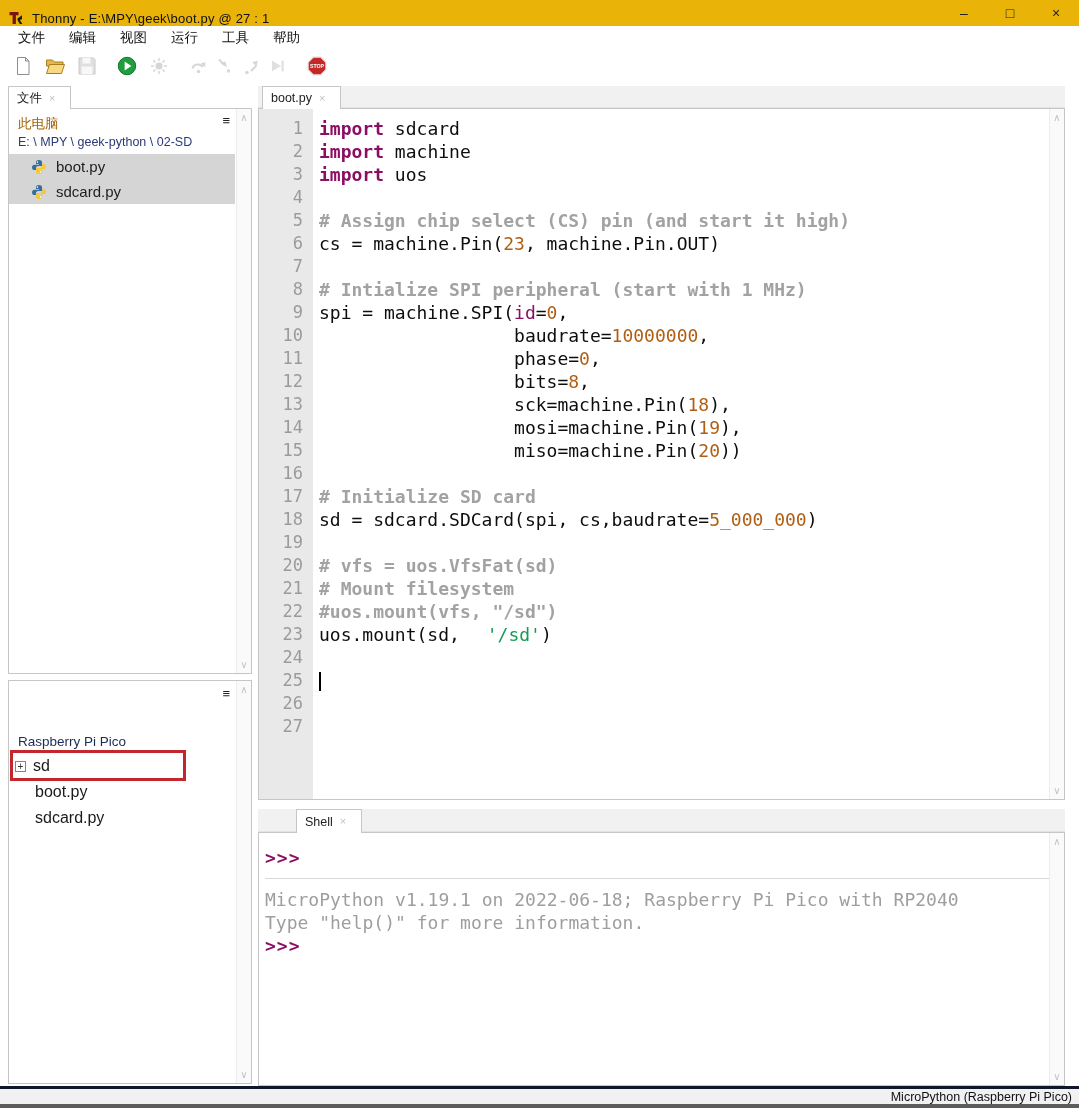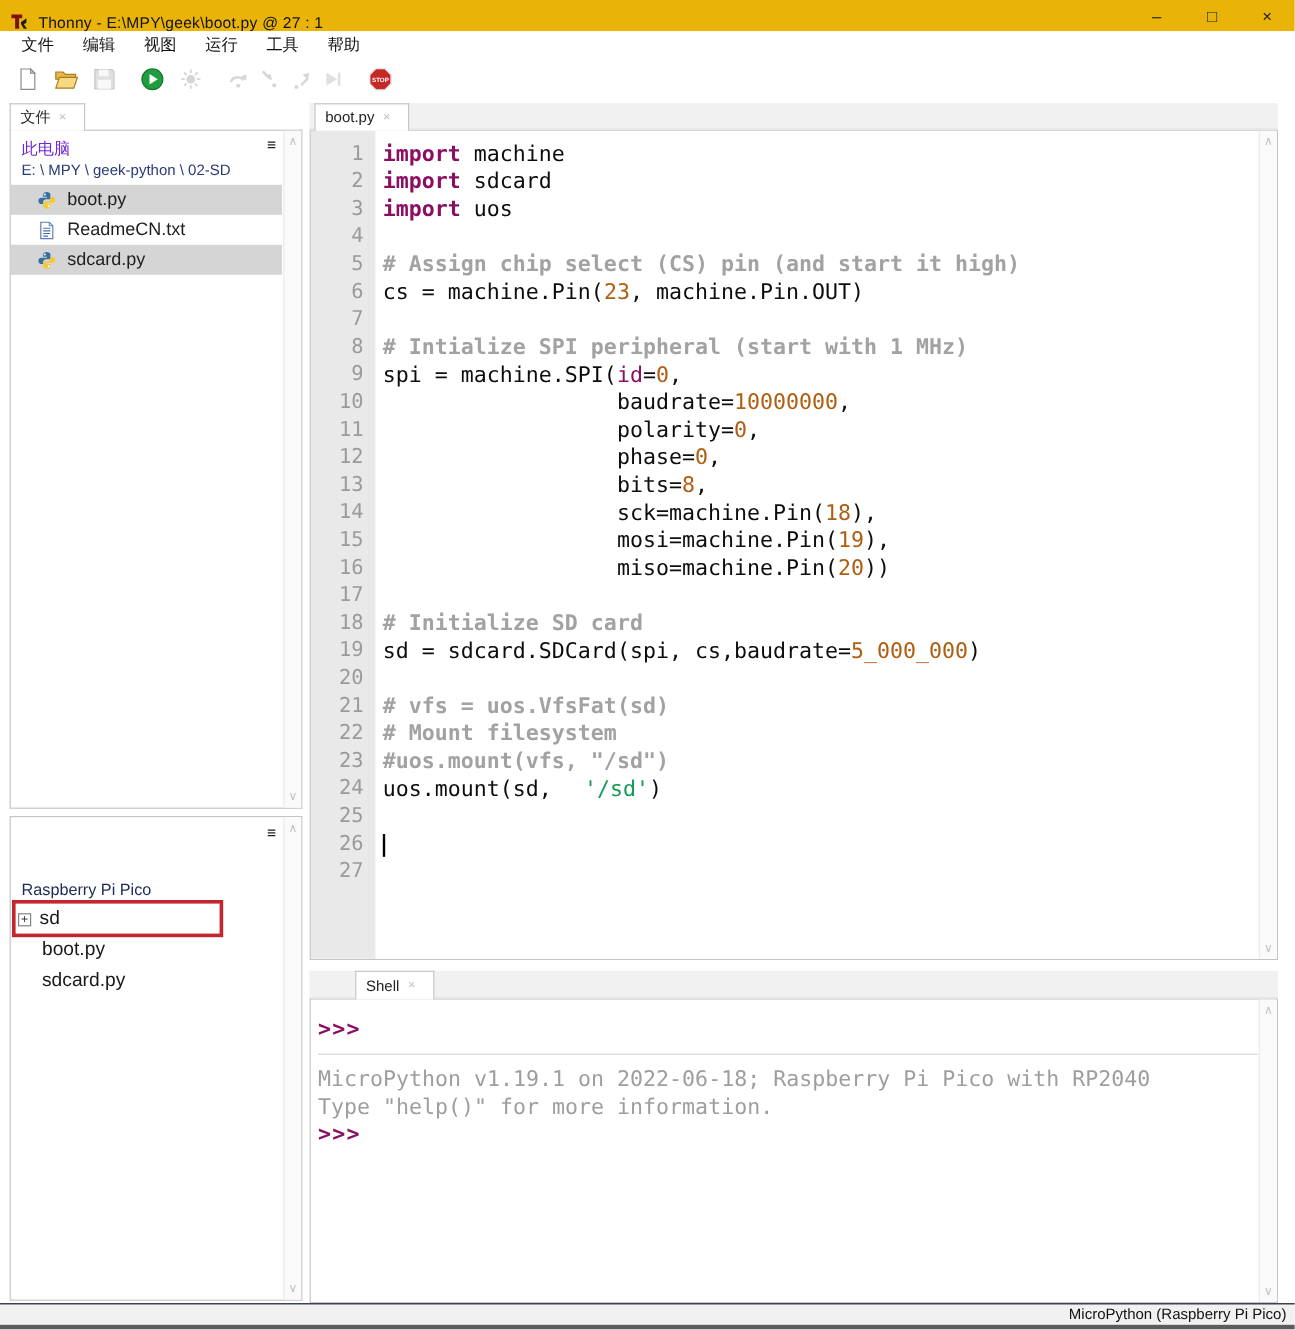--- a/index.html
+++ b/index.html
@@ -32,21 +32,21 @@
   .tabstrip { position:absolute; height:22px; background:#f1f1f1; border-bottom:1px solid #e3e3e3; z-index:1; }
 
   .vscroll { position:absolute; right:0; top:0; bottom:0; width:15px; background:#fafafa; border-left:1px solid #ececec; z-index:2; }
   .scroll-chevron { position:absolute; left:0; width:100%; text-align:center; color:#c3c3c3; font-size:10px; }
   .scroll-up { top:3px; } .scroll-down { bottom:3px; }
 
   .panel-menu { position:absolute; right:21px; top:5px; font-size:13px; color:#222; line-height:1; }
 
   
   .fp-header { padding:6px 8px 0 9px; }
-  .fp-title { font-size:13.5px; color:#6d28d9; }
+  .fp-title { font-size:13.5px; color:#a16207; }
   .fp-path  { font-size:12.5px; color:#2a3a77; margin-top:2px; white-space:nowrap; }
   .file-rows { margin-top:5px; }
   .frow { height:25px; display:flex; align-items:center; width:calc(100% - 16px); padding-left:22px; position:relative; }
   .frow.sel { background:#d5d5d5; }
   .frow .ficon { width:16px; height:16px; flex:0 0 auto; display:flex; }
   .frow .ficon svg { width:16px; height:16px; }
   .frow .flabel { font-size:15px; color:#1e1e1e; padding-left:9px; white-space:nowrap; }
 
   .pico-header { height:24px; display:flex; align-items:center; padding-left:9px; font-size:13.5px; color:#1c2b56;margin-top:48px; }
   .prow { height:26px; display:flex; align-items:center; width:calc(100% - 16px); padding-left:26px; position:relative; }
@@ -68,21 +68,21 @@
   .caret { display:inline-block; width:2px; height:19px; background:#000; vertical-align:text-bottom; }
 
   
   .shell-body { position:absolute; left:0; top:0; right:15px; bottom:0; padding:13px 0 0 6px; overflow:hidden; }
   .shell-line { font-family:"DejaVu Sans Mono","Liberation Mono",monospace; font-size:18px; line-height:23px; white-space:pre; }
   .shell-prompt { color:var(--c-prompt); font-weight:bold; letter-spacing:1px; }
   .shell-out { color:#9e9e9e; }
   .shell-sep { border-top:1px solid #d8d8d8; margin:9px 0 9px 0; }
 
   
-  .statusbar { position:absolute; left:0; top:1086px; width:1079px; height:18px; background:#f1f1f1; border-top:1px solid #0f172a; font-size:12.5px; color:#111; text-align:right; padding-right:7px; line-height:17px; }
+  .statusbar { position:absolute; left:0; top:1086px; width:1079px; height:18px; background:#f1f1f1; border-top:3px solid #0f172a; font-size:12.5px; color:#111; text-align:right; padding-right:7px; line-height:17px; }
   .bottom-edge { position:absolute; left:0; top:1104px; width:1079px; height:4px; background:#5c5c5c; }
 </style>
 </head>
 <body>
 
 <div class="titlebar">
   <span class="app-icon">
     <svg viewBox="0 0 16 16">
         <path d="M1.5 2h9v3.2H7.9V14H4.6V5.2H1.5z" fill="#7a1212"></path>
         <path d="M9.5 8.6l4.5-3.4v4l-2.2.9 2.6 3.9h-2.6l-2.3-4z" fill="#1c1c1c"></path>
@@ -201,35 +201,20 @@
       <div class="frow sel">
         <span class="ficon">
           <svg viewBox="0 0 16 16">
             <path d="M7.9 1C6 1 5 1.9 5 3.1V5h3.1v.8H3.6C2.1 5.8 1 6.8 1 8.4 1 10 2.1 11 3.6 11H5V9.3C5 7.9 6.1 7 7.4 7H11V3.1C11 1.9 9.8 1 7.9 1z" fill="#366f9f"></path>
             <path d="M8.1 15c1.9 0 2.9-.9 2.9-2.1V11H7.9v-.8h4.5c1.5 0 2.6-1 2.6-2.6C15 6 13.9 5 12.4 5H11v1.7C11 8.1 9.9 9 8.6 9H5v3.9C5 14.1 6.2 15 8.1 15z" fill="#f2c93c"></path>
             <circle cx="6.4" cy="3.1" r=".8" fill="#fff"></circle>
             <circle cx="9.6" cy="12.9" r=".8" fill="#fff"></circle>
           </svg>
         </span>
         <span class="flabel">boot.py</span>
-      </div>
-      <div class="frow">
-        <span class="ficon">
-          <svg viewBox="0 0 16 16">
-            <path d="M3 1.2h7l3 3v10.6H3z" fill="#fff" stroke="#5b7fb4"></path>
-            <path d="M10 1.2l3 3h-3z" fill="#dde7f5" stroke="#5b7fb4" stroke-width=".8"></path>
-            <g stroke="#4a6fa5" stroke-width="1">
-              <line x1="5" y1="6.2" x2="11" y2="6.2"></line>
-              <line x1="5" y1="8.4" x2="11" y2="8.4"></line>
-              <line x1="5" y1="10.6" x2="11" y2="10.6"></line>
-              <line x1="5" y1="12.8" x2="9" y2="12.8"></line>
-            </g>
-          </svg>
-        </span>
-        <span class="flabel">ReadmeCN.txt</span>
       </div>
       <div class="frow sel">
         <span class="ficon">
           <svg viewBox="0 0 16 16">
             <path d="M7.9 1C6 1 5 1.9 5 3.1V5h3.1v.8H3.6C2.1 5.8 1 6.8 1 8.4 1 10 2.1 11 3.6 11H5V9.3C5 7.9 6.1 7 7.4 7H11V3.1C11 1.9 9.8 1 7.9 1z" fill="#366f9f"></path>
             <path d="M8.1 15c1.9 0 2.9-.9 2.9-2.1V11H7.9v-.8h4.5c1.5 0 2.6-1 2.6-2.6C15 6 13.9 5 12.4 5H11v1.7C11 8.1 9.9 9 8.6 9H5v3.9C5 14.1 6.2 15 8.1 15z" fill="#f2c93c"></path>
             <circle cx="6.4" cy="3.1" r=".8" fill="#fff"></circle>
             <circle cx="9.6" cy="12.9" r=".8" fill="#fff"></circle>
           </svg>
         </span>
@@ -312,31 +297,30 @@
         <div class="ln">20</div>
         <div class="ln">21</div>
         <div class="ln">22</div>
         <div class="ln">23</div>
         <div class="ln">24</div>
         <div class="ln">25</div>
         <div class="ln">26</div>
         <div class="ln">27</div>
       </div>
     <div class="code">
+        <div class="code-line"><span class="tok-kw">import</span><span class="tok-plain"> sdcard</span></div>
         <div class="code-line"><span class="tok-kw">import</span><span class="tok-plain"> machine</span></div>
-        <div class="code-line"><span class="tok-kw">import</span><span class="tok-plain"> sdcard</span></div>
         <div class="code-line"><span class="tok-kw">import</span><span class="tok-plain"> uos</span></div>
         <div class="code-line">&nbsp;</div>
         <div class="code-line"><span class="tok-com"># Assign chip select (CS) pin (and start it high)</span></div>
         <div class="code-line"><span class="tok-plain">cs = machine.Pin(</span><span class="tok-num">23</span><span class="tok-plain">, machine.Pin.OUT)</span></div>
         <div class="code-line">&nbsp;</div>
         <div class="code-line"><span class="tok-com"># Intialize SPI peripheral (start with 1 MHz)</span></div>
         <div class="code-line"><span class="tok-plain">spi = machine.SPI(</span><span class="tok-builtin">id</span><span class="tok-plain">=</span><span class="tok-num">0</span><span class="tok-plain">,</span></div>
         <div class="code-line"><span class="tok-plain">                  baudrate=</span><span class="tok-num">10000000</span><span class="tok-plain">,</span></div>
-        <div class="code-line"><span class="tok-plain">                  polarity=</span><span class="tok-num">0</span><span class="tok-plain">,</span></div>
         <div class="code-line"><span class="tok-plain">                  phase=</span><span class="tok-num">0</span><span class="tok-plain">,</span></div>
         <div class="code-line"><span class="tok-plain">                  bits=</span><span class="tok-num">8</span><span class="tok-plain">,</span></div>
         <div class="code-line"><span class="tok-plain">                  sck=machine.Pin(</span><span class="tok-num">18</span><span class="tok-plain">),</span></div>
         <div class="code-line"><span class="tok-plain">                  mosi=machine.Pin(</span><span class="tok-num">19</span><span class="tok-plain">),</span></div>
         <div class="code-line"><span class="tok-plain">                  miso=machine.Pin(</span><span class="tok-num">20</span><span class="tok-plain">))</span></div>
         <div class="code-line">&nbsp;</div>
         <div class="code-line"><span class="tok-com"># Initialize SD card</span></div>
         <div class="code-line"><span class="tok-plain">sd = sdcard.SDCard(spi, cs,baudrate=</span><span class="tok-num">5_000_000</span><span class="tok-plain">)</span></div>
         <div class="code-line">&nbsp;</div>
         <div class="code-line"><span class="tok-com"># vfs = uos.VfsFat(sd)</span></div>

